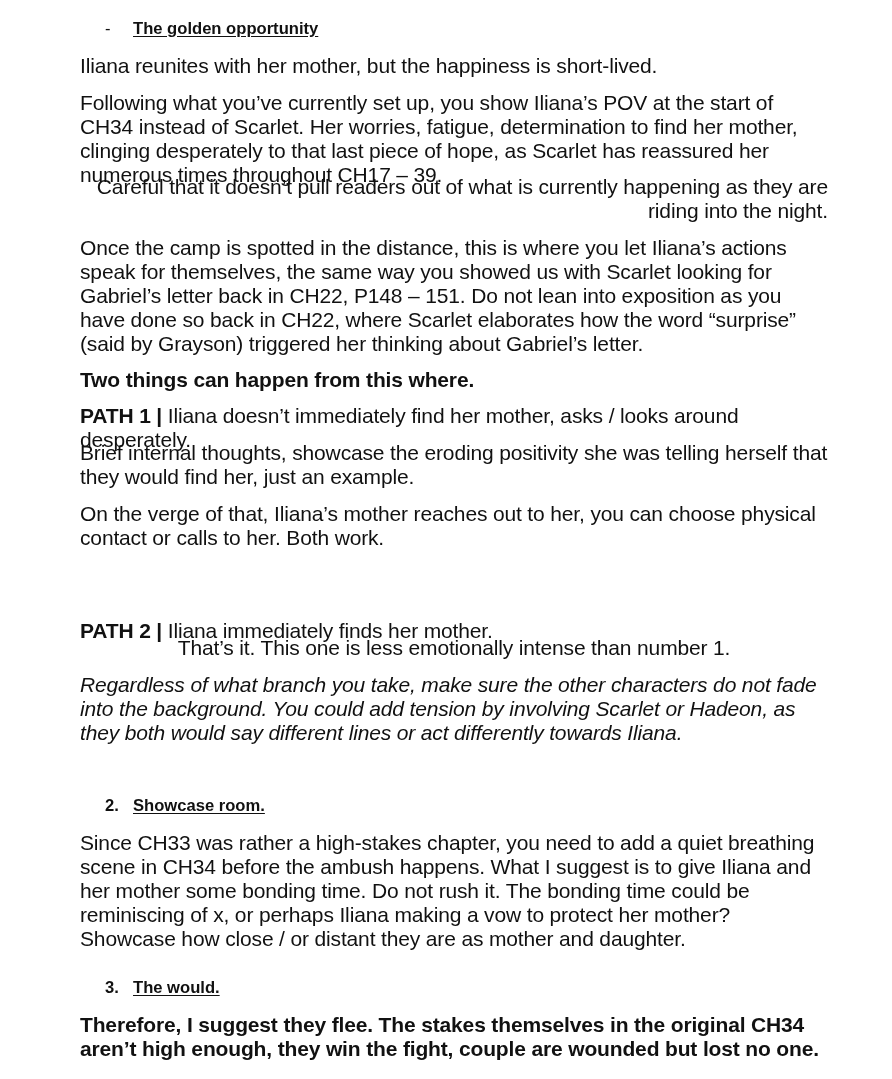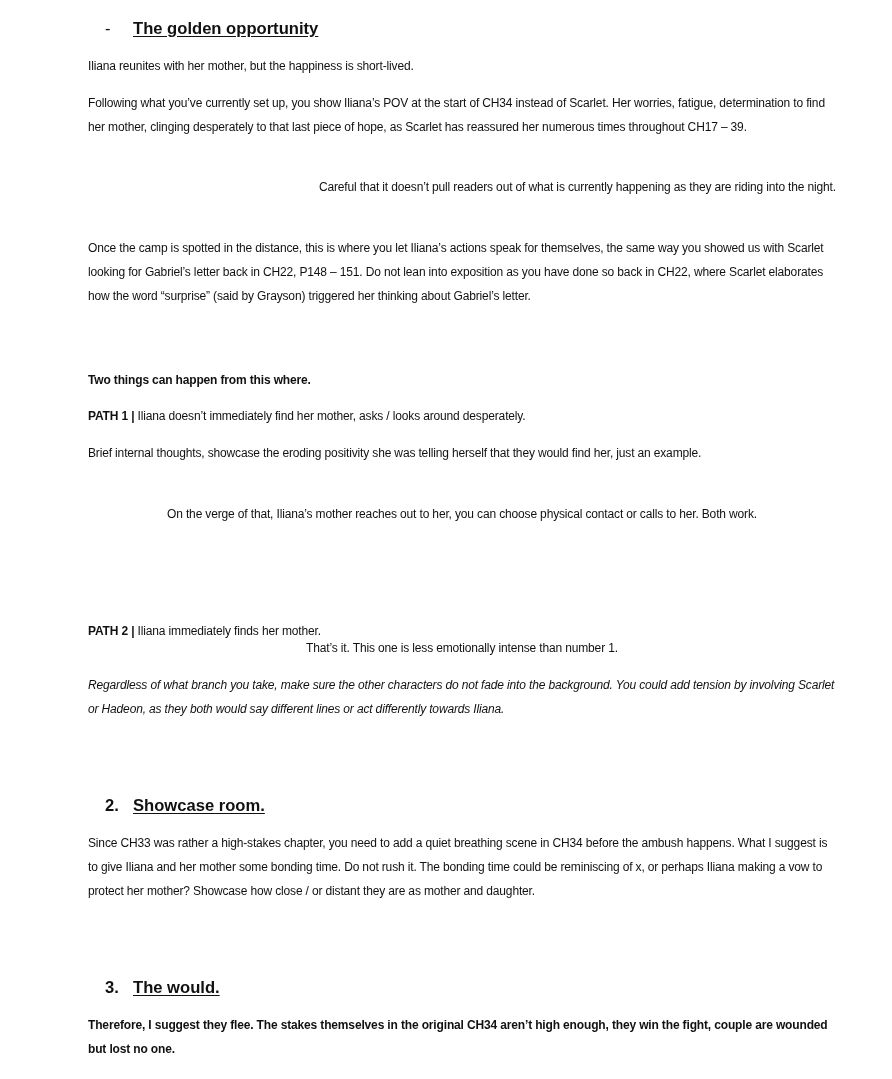--- a/index.html
+++ b/index.html
@@ -16,23 +16,23 @@
       color: #111111;
     }
     .page {
       position: absolute;
       left: 76px;
       top: 0;
       width: 760px;
     }
     .blk {
       position: absolute;
-      left: 12px;
+      left: 4px;
       width: 748px;
-      font-size: 12px;
+      font-size: 21px;
       line-height: 24px;
       letter-spacing: -0.15px;
       margin: 0;
     }
     .heading {
       position: absolute;
       left: 0;
       font-size: 16.6px;
       line-height: 24px;
       font-weight: bold;
@@ -71,21 +71,21 @@
   <p class="blk" style="top:175px;text-align:right;">Careful that it doesn’t pull readers out of what is currently happening as they are riding into the night.</p>
 
   <p class="blk" style="top:236px;">Once the camp is spotted in the distance, this is where you let Iliana’s actions speak for themselves, the same way you showed us with Scarlet looking for Gabriel’s letter back in CH22, P148 – 151. Do not lean into exposition as you have done so back in CH22, where Scarlet elaborates how the word “surprise” (said by Grayson) triggered her thinking about Gabriel’s letter.</p>
 
   <p class="blk bold" style="top:368px;">Two things can happen from this where.</p>
 
   <p class="blk" style="top:404px;"><span class="bold">PATH 1 |</span><span> Iliana doesn’t immediately find her mother, asks / looks around desperately.</span></p>
 
   <p class="blk" style="top:441px;">Brief internal thoughts, showcase the eroding positivity she was telling herself that they would find her, just an example.</p>
 
-  <p class="blk" style="top:502px;text-align:center;">On the verge of that, Iliana’s mother reaches out to her, you can choose physical contact or calls to her. Both work.</p>
+  <p class="blk" style="top:502px;">On the verge of that, Iliana’s mother reaches out to her, you can choose physical contact or calls to her. Both work.</p>
 
   <p class="blk" style="top:599px;margin-top:20px;"><span class="bold">PATH 2 |</span><span> Iliana immediately finds her mother.</span></p>
 
   <p class="blk" style="top:636px;text-align:center;">That’s it. This one is less emotionally intense than number 1.</p>
 
   <p class="blk" style="top:673px;font-style:italic;">Regardless of what branch you take, make sure the other characters do not fade into the background. You could add tension by involving Scarlet or Hadeon, as they both would say different lines or act differently towards Iliana.</p>
 
   <div class="heading" style="top:794px;">
     <span class="marker">2.</span>
     <span class="title">Showcase room.</span>

